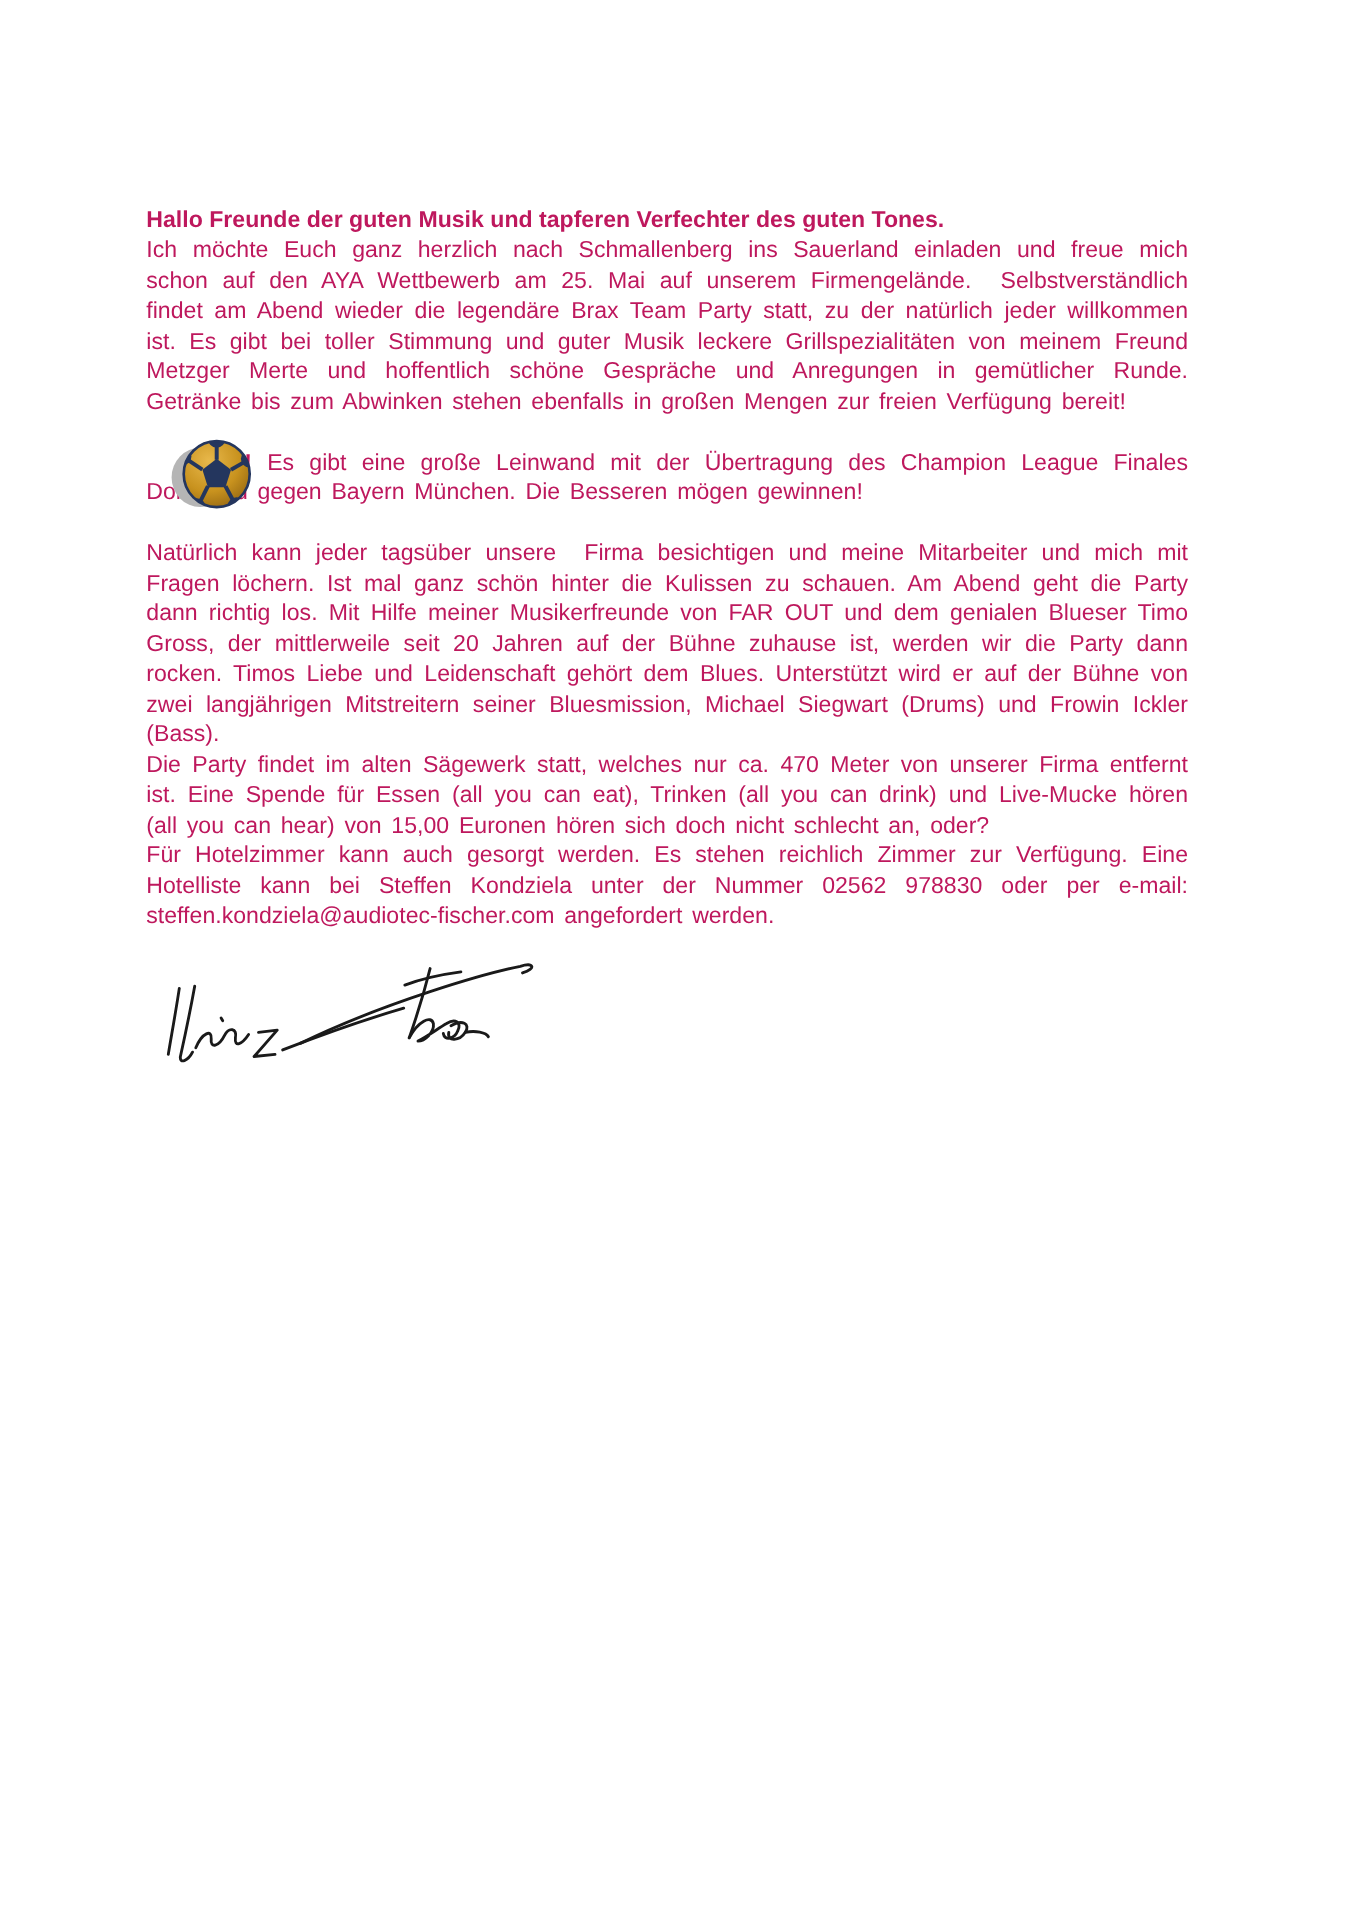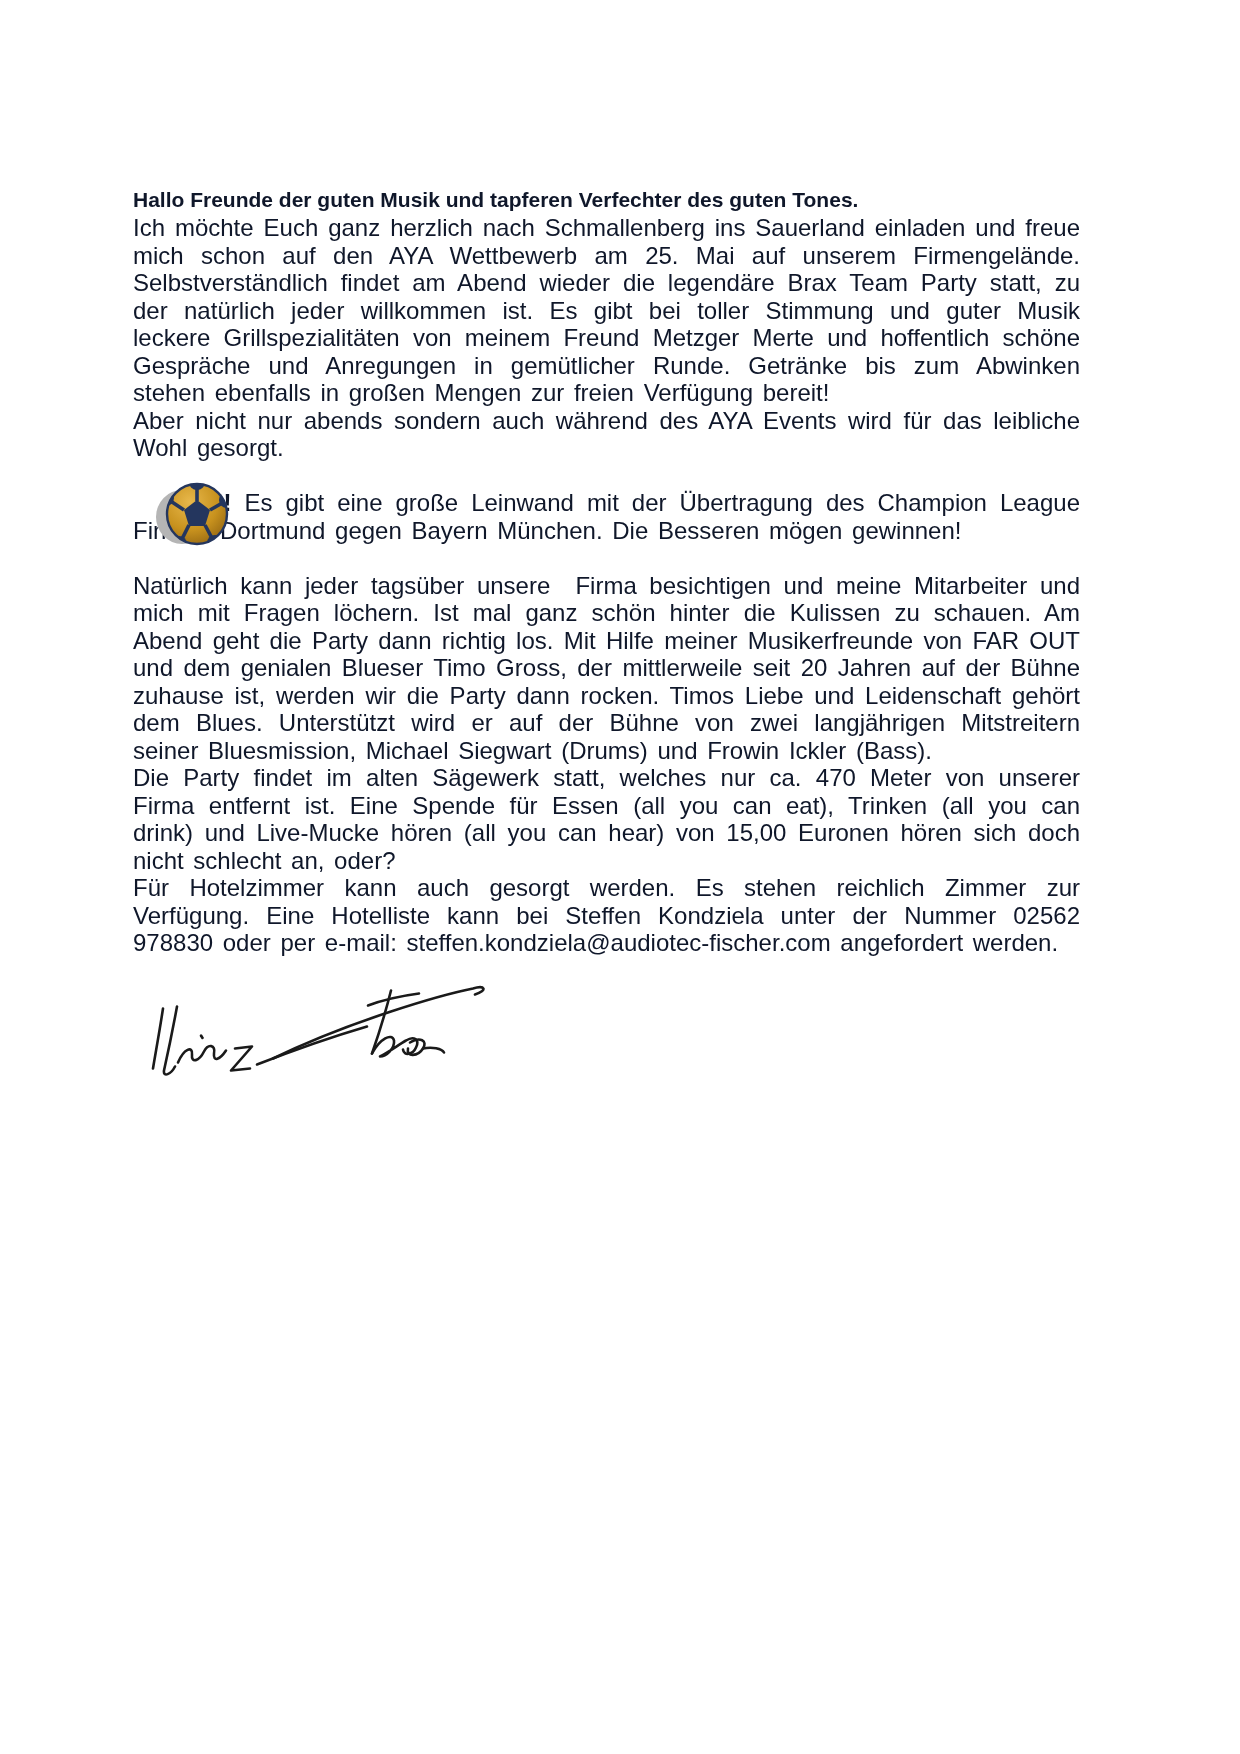--- a/index.html
+++ b/index.html
@@ -3,34 +3,34 @@
 <meta charset="utf-8">
 <style>
   html,body { margin:0; padding:0; background:#e8e8e8; }
   .page {
     position: relative;
     width: 1240px;
     height: 1754px;
     margin: 0 auto;
     background: #ffffff;
     font-family: "Liberation Sans", "DejaVu Sans", sans-serif;
-    color: #0f172a;
+    color: #be185d;
     overflow: hidden;
     box-sizing: border-box;
     padding: 186px 160px 0 133px;
   }
   .doc-heading {
     font-size: 21px;
     line-height: 28px;
     font-weight: bold;
     margin: 0;
     text-align: left;
   }
   p.para {
-    font-size: 24px;
+    font-size: 21px;
     line-height: 27.5px;
     word-spacing: 3px;
     text-align: justify;
     margin: 0;
     white-space: pre-wrap;
   }
   p.single { text-align: left; }
   .m-invite   { margin-top: 74px; }
   .m-aya      { margin-top: 26px; }
   .m-question { margin-top: 20px; }
@@ -58,21 +58,20 @@
 </style>
 </head>
 <body>
 
 <div class="page">
 
   <h1 class="doc-heading">Hallo Freunde der guten Musik und tapferen Verfechter des guten Tones.</h1>
 
   <p class="para m-invite">Ich möchte Euch ganz herzlich nach Schmallenberg ins Sauerland einladen und freue mich schon auf den AYA Wettbewerb am 25. Mai auf unserem Firmengelände.  Selbstverständlich findet am Abend wieder die legendäre Brax Team Party statt, zu der natürlich jeder willkommen ist. Es gibt bei toller Stimmung und guter Musik leckere Grillspezialitäten von meinem Freund Metzger Merte und hoffentlich schöne Gespräche und Anregungen in gemütlicher Runde. Getränke bis zum Abwinken stehen ebenfalls in großen Mengen zur freien Verfügung bereit!</p>
 
-  <p class="para m-aya">Aber nicht nur abends sondern auch während des AYA Events wird für das leibliche Wohl gesorgt.</p>
 
 
   <p class="para m-ja">
     <span class="ball-anchor">
       <svg width="76" height="68" viewBox="0 0 76 66" xmlns="http://www.w3.org/2000/svg" aria-hidden="true">
         <defs>
           <clipPath id="ballClip">
               <circle cx="42" cy="33" r="30"></circle>
             </clipPath>
           <radialGradient id="ballGrad" cx="0.38" cy="0.3" r="0.85">

